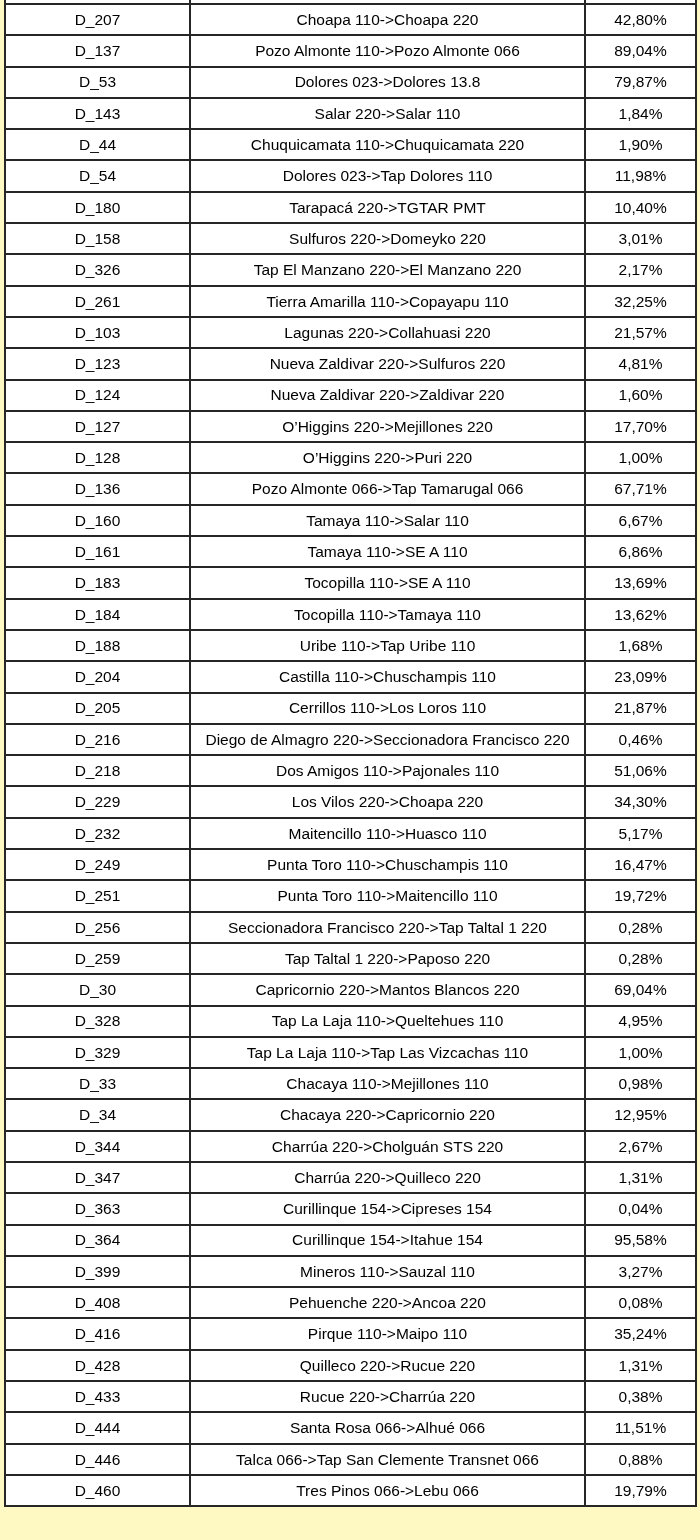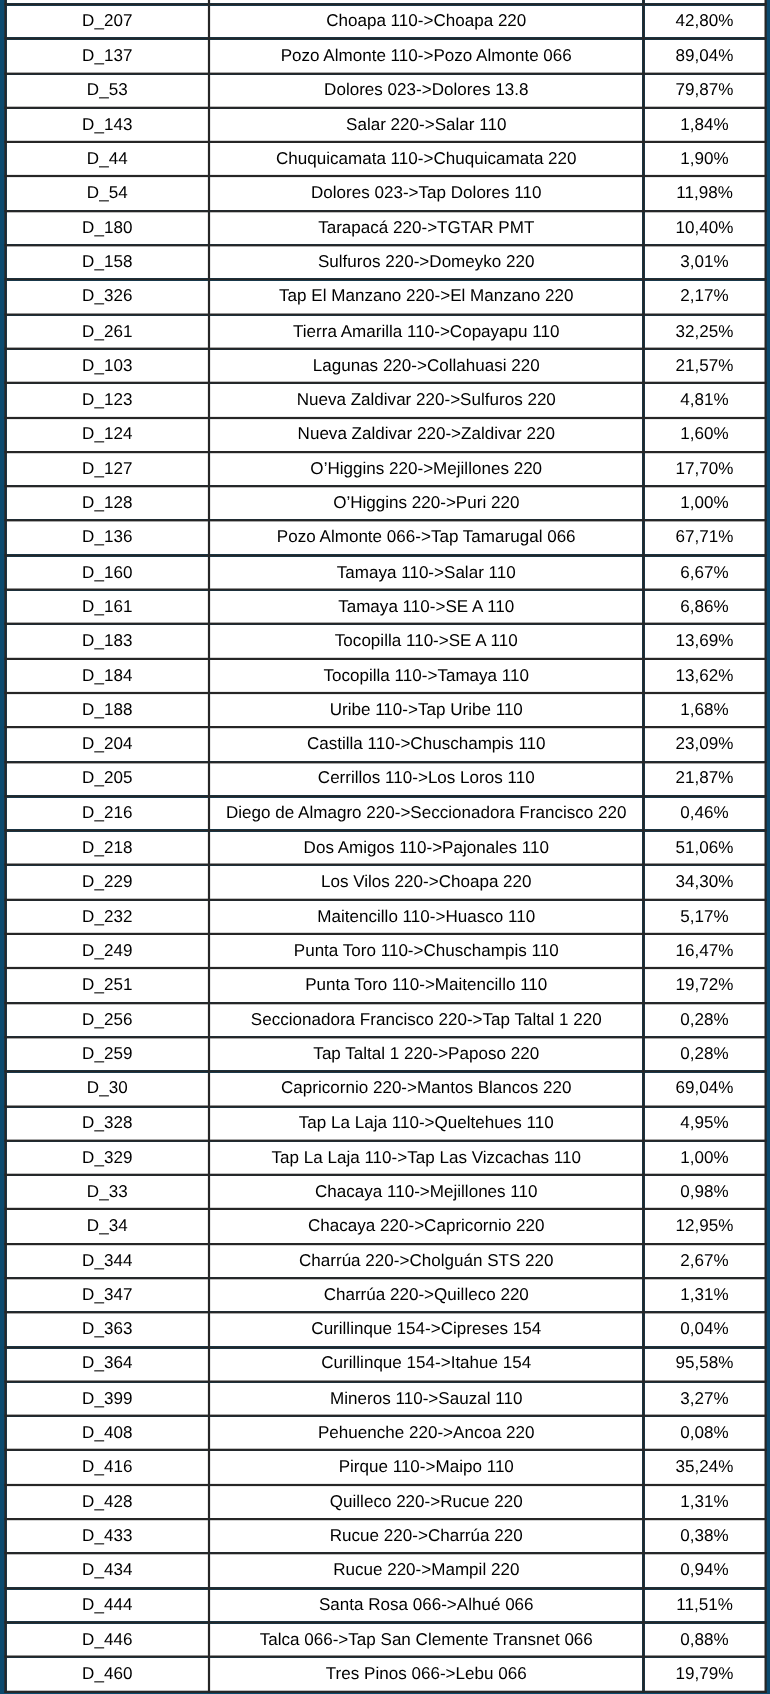--- a/index.html
+++ b/index.html
@@ -8,21 +8,21 @@
     background: #ffffff;
     width: 700px;
     height: 1540px;
     font-family: "Liberation Sans", sans-serif;
   }
   .viewport {
     position: relative;
     width: 700px;
     height: 1540px;
     overflow: hidden;
-    background: #0c4a6e;
+    background: #fef9c3;
   }
   table.ratings {
     border-collapse: collapse;
     table-layout: fixed;
     width: 691px;
     margin: -29px 0 0 4px;
   }
   table.ratings td {
     border: 2px solid #262626;
     background: #ffffff;
@@ -276,25 +276,20 @@
     <td>D_428</td>
     <td>Quilleco 220-&gt;Rucue 220</td>
     <td>1,31%</td>
   </tr>
         <tr>
     <td>D_433</td>
     <td>Rucue 220-&gt;Charrúa 220</td>
     <td>0,38%</td>
   </tr>
         <tr>
-    <td>D_434</td>
-    <td>Rucue 220-&gt;Mampil 220</td>
-    <td>0,94%</td>
-  </tr>
-        <tr>
     <td>D_444</td>
     <td>Santa Rosa 066-&gt;Alhué 066</td>
     <td>11,51%</td>
   </tr>
         <tr>
     <td>D_446</td>
     <td>Talca 066-&gt;Tap San Clemente Transnet 066</td>
     <td>0,88%</td>
   </tr>
         <tr>

